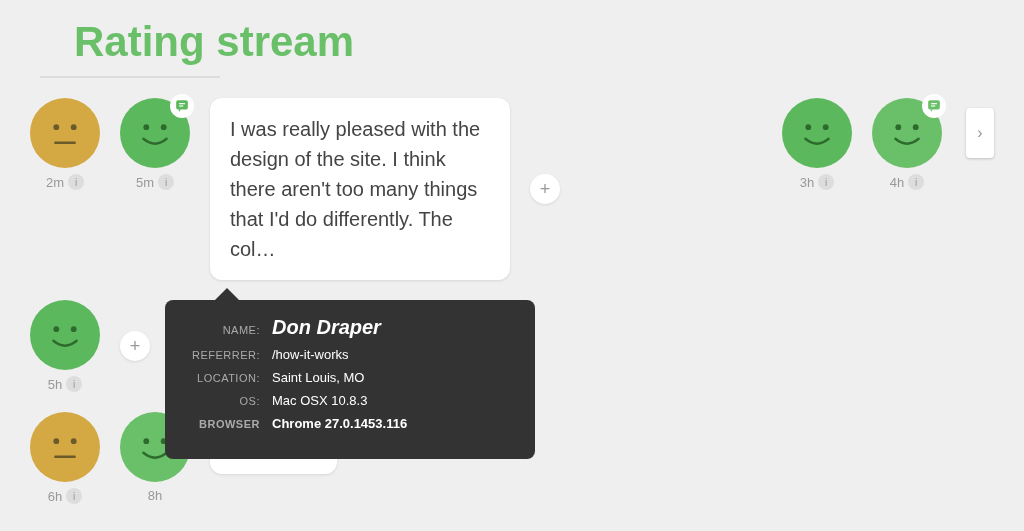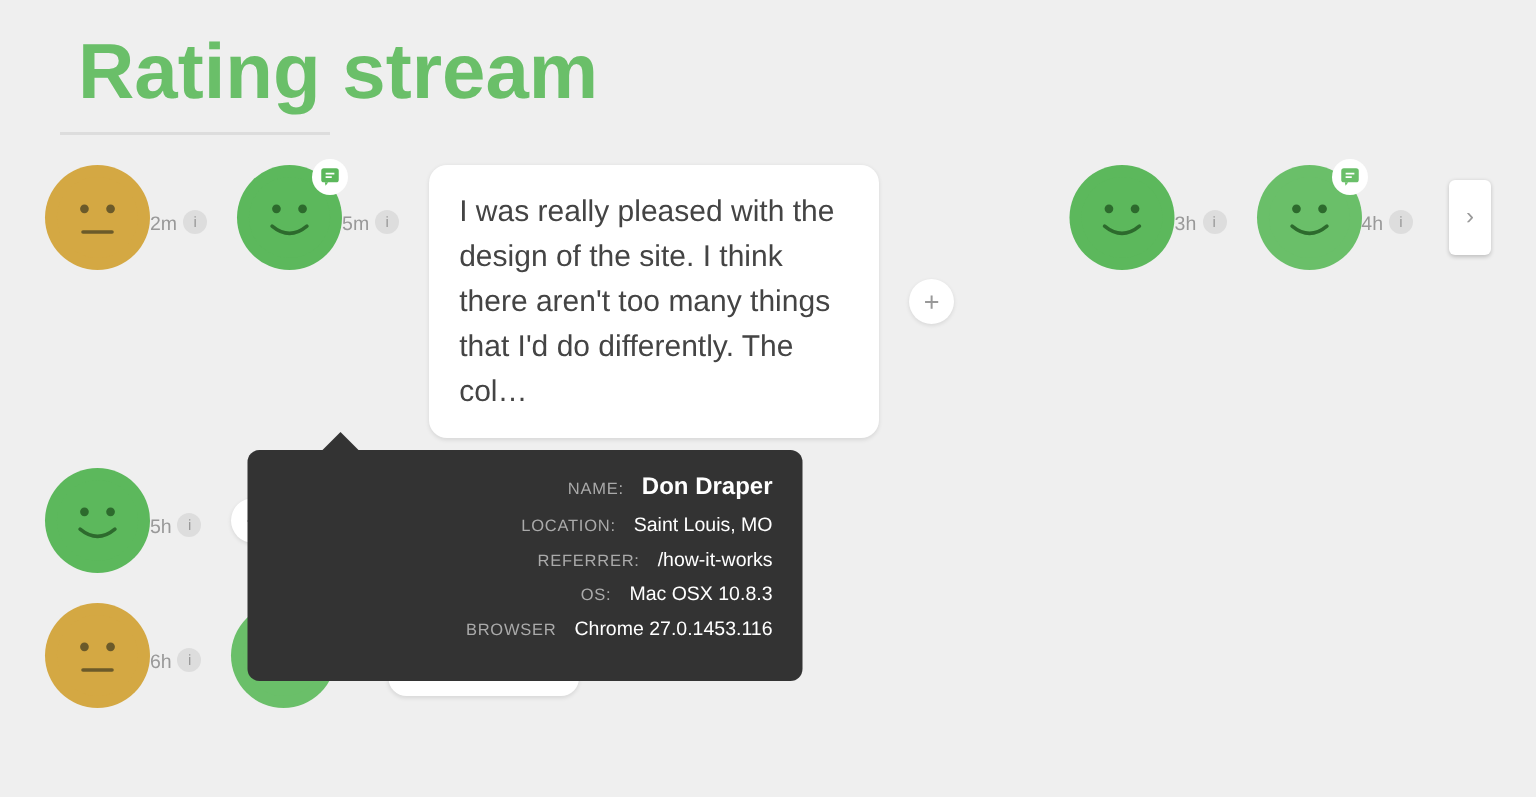--- a/index.html
+++ b/index.html
@@ -14,23 +14,24 @@
     .page-container {
       width: 1024px;
       height: 531px;
       background: #efefef;
       position: relative;
       overflow: hidden;
     }
 
     .page-title {
       color: #6abf69;
-      font-size: 52px;
+      font-size: 42px;
       font-weight: 700;
-      padding: 18px 40px 10px 52px;
+      padding: 18px 40px 10px 40px;
+      margin-left: 34px;
     }
 
     .divider-line {
       height: 2px;
       background: #ddd;
       margin: 0 40px 20px 40px;
       width: 180px;
     }
 
     
@@ -43,21 +44,21 @@
     .row-1 {
       display: flex;
       align-items: flex-start;
       gap: 20px;
       margin-bottom: 20px;
       position: relative;
     }
 
     .smiley-item {
       display: flex;
-      flex-direction: row;
+      flex-direction: column;
       align-items: center;
       position: relative;
       flex-shrink: 0;
     }
 
     .smiley-circle {
       width: 70px;
       height: 70px;
       border-radius: 50%;
       display: flex;
@@ -194,45 +195,46 @@
       border-left: 12px solid transparent;
       border-right: 12px solid transparent;
       border-bottom: 12px solid #333;
     }
 
     .tooltip-row {
       display: flex;
       gap: 12px;
       margin-bottom: 8px;
       align-items: baseline;
-      justify-content: flex-end;
     }
 
     .tooltip-row:last-child {
       margin-bottom: 12px;
+      font-weight: bold;
     }
 
     .tooltip-label {
       color: #aaa;
       font-size: 11px;
       letter-spacing: 0.5px;
       text-transform: uppercase;
       min-width: 75px;
       text-align: right;
       flex-shrink: 0;
     }
 
     .tooltip-value {
       color: white;
       font-size: 13px;
     }
 
     .tooltip-value.bold {
       font-weight: 700;
-      font-size: 16px;
+      font-size: 20px;
+      font-style: italic;
     }
 
     
     .row-2 {
       display: flex;
       align-items: flex-start;
       gap: 20px;
       margin-bottom: 20px;
     }
 
@@ -416,26 +418,26 @@
   </div>
 
   <div class="tooltip-popup">
     <div class="tooltip-arrow"></div>
 
     <div class="tooltip-row">
       <span class="tooltip-label">NAME:</span>
       <span class="tooltip-value bold">Don Draper</span>
     </div>
     <div class="tooltip-row">
+      <span class="tooltip-label">REFERRER:</span>
+      <span class="tooltip-value">/how-it-works</span>
+    </div>
+    <div class="tooltip-row">
       <span class="tooltip-label">LOCATION:</span>
       <span class="tooltip-value">Saint Louis, MO</span>
-    </div>
-    <div class="tooltip-row">
-      <span class="tooltip-label">REFERRER:</span>
-      <span class="tooltip-value">/how-it-works</span>
     </div>
     <div class="tooltip-row">
       <span class="tooltip-label">OS:</span>
       <span class="tooltip-value">Mac OSX 10.8.3</span>
     </div>
     <div class="tooltip-row">
       <span class="tooltip-label">BROWSER</span>
       <span class="tooltip-value">Chrome 27.0.1453.116</span>
     </div>
   </div>

